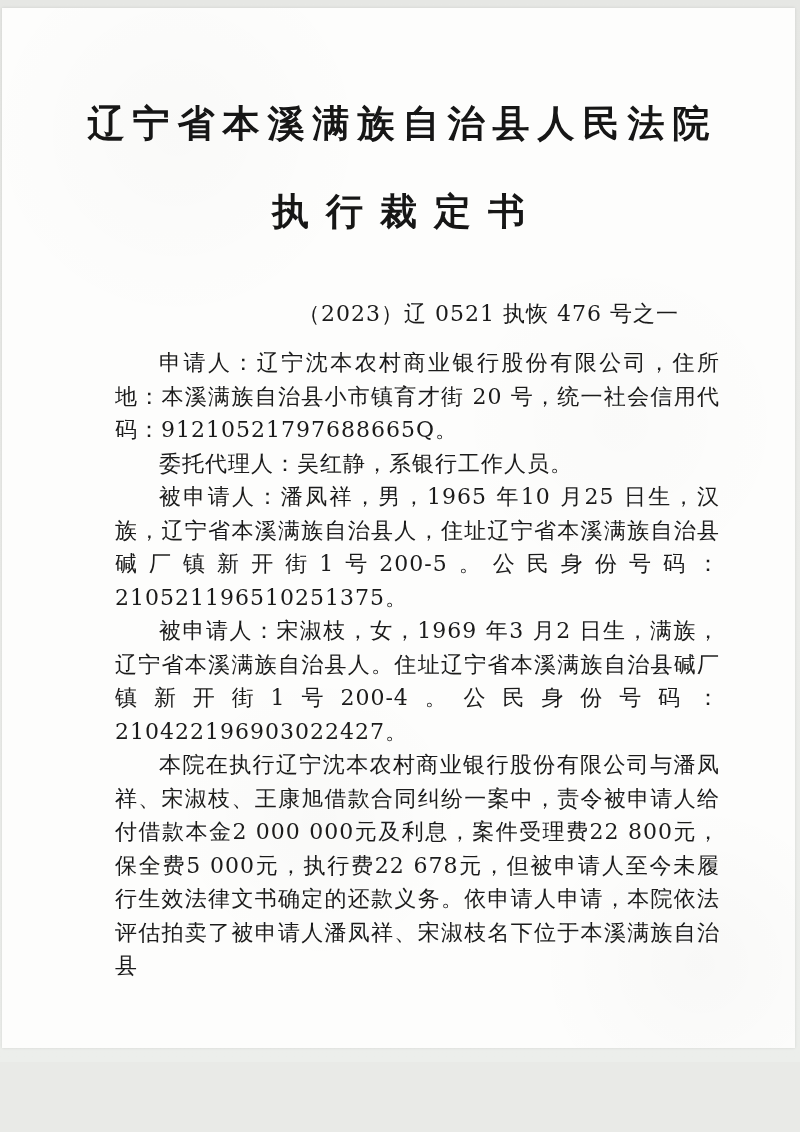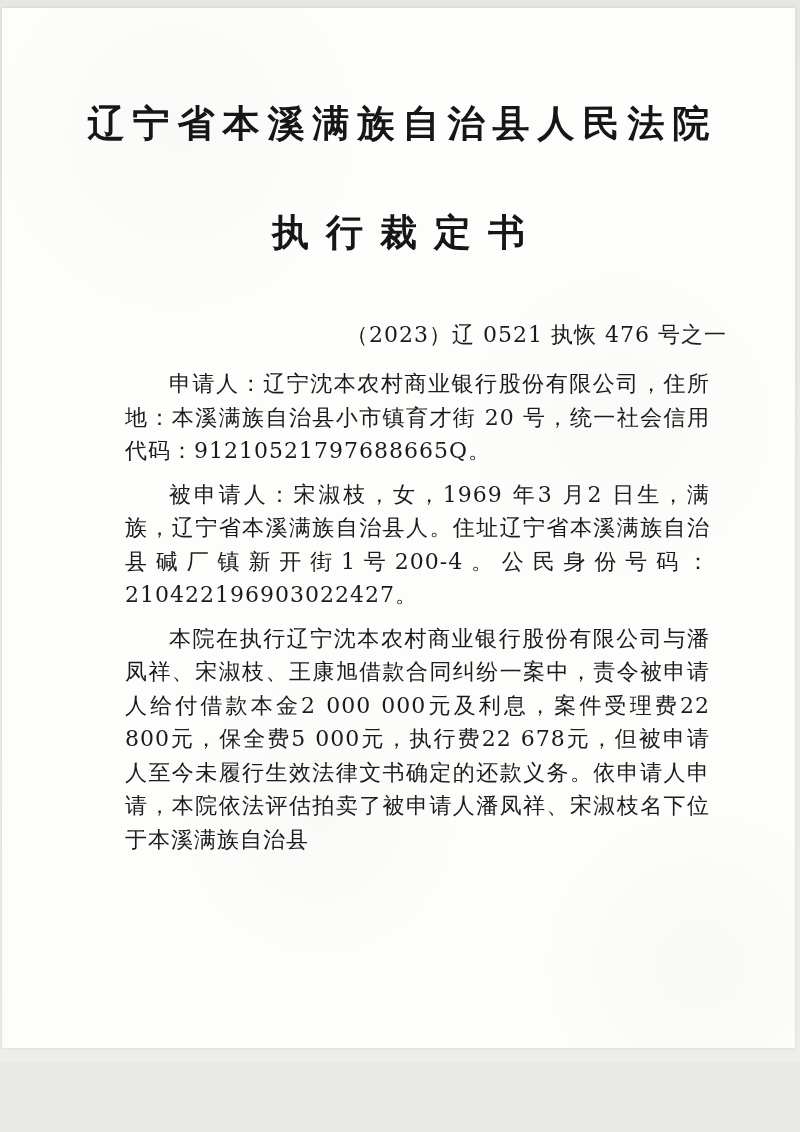--- a/index.html
+++ b/index.html
@@ -38,59 +38,61 @@
     padding-left: 8px;          
     text-align: center;
     font-size: 37px;
     font-weight: 700;
     letter-spacing: 8px;
     line-height: 50px;
     color: #161616;
     white-space: nowrap;
   }
   .doc-title {
-    margin: 60px 0 0 0;
+    margin: 39px 0 0 0;
     padding-left: 17px;         
     text-align: center;
     font-size: 37px;
     font-weight: 700;
     letter-spacing: 17px;
     line-height: 48px;
     color: #161616;
     white-space: nowrap;
   }
   .case-no {
     margin-top: 62px;
     text-align: right;
-    padding-right: 68px;
+    padding-right: 116px;
     font-size: 22px;
     letter-spacing: 1px;
     line-height: 34px;
     color: #1b1b1b;
   }
   .body-text {
     margin: 15px 75px 0 113px;
   }
   .body-text p {
-    margin: 10px;
+    margin: 0;
     text-indent: 2em;
     text-align: justify;
     font-size: 22px;
     line-height: 33.5px;
     letter-spacing: 1px;
     color: #1b1b1b;
   }
 </style>
 </head>
 <body>
 
 <div class="backdrop">
   <div class="paper">
     <h1 class="court-name">辽宁省本溪满族自治县人民法院</h1>
     <h2 class="doc-title">执行裁定书</h2>
     <div class="case-no">（2023）辽 0521 执恢 476 号之一</div>
     <div class="body-text" id="paragraphs">
         <p>申请人：辽宁沈本农村商业银行股份有限公司，住所地：本溪满族自治县小市镇育才街 20 号，统一社会信用代码：91210521797688665Q。</p>
+        <p>委托代理人：吴红静，系银行工作人员。</p>
+        <p>被申请人：潘凤祥，男，1965 年10 月25 日生，汉族，辽宁省本溪满族自治县人，住址辽宁省本溪满族自治县碱厂镇新开街1号200-5。公民身份号码：210521196510251375。</p>
         <p>被申请人：宋淑枝，女，1969 年3 月2 日生，满族，辽宁省本溪满族自治县人。住址辽宁省本溪满族自治县碱厂镇新开街1号200-4。公民身份号码：210422196903022427。</p>
         <p>本院在执行辽宁沈本农村商业银行股份有限公司与潘凤祥、宋淑枝、王康旭借款合同纠纷一案中，责令被申请人给付借款本金2 000 000元及利息，案件受理费22 800元，保全费5 000元，执行费22 678元，但被申请人至今未履行生效法律文书确定的还款义务。依申请人申请，本院依法评估拍卖了被申请人潘凤祥、宋淑枝名下位于本溪满族自治县</p>
       </div>
   </div>
 </div>
 
 </body></html>

